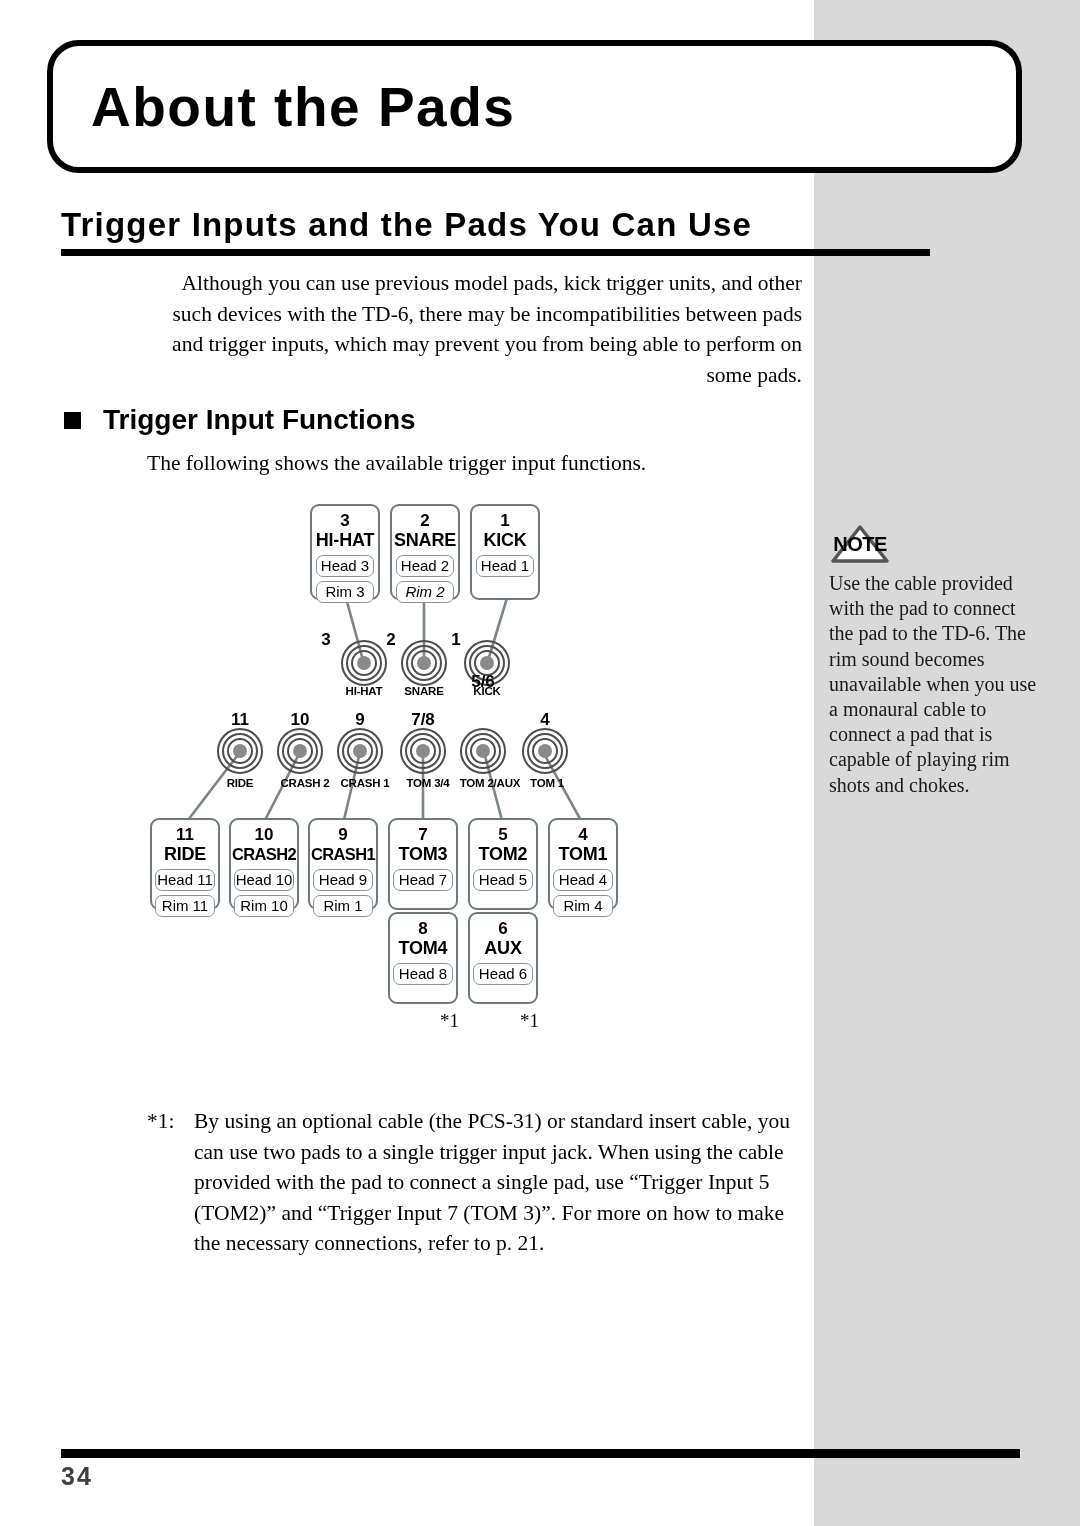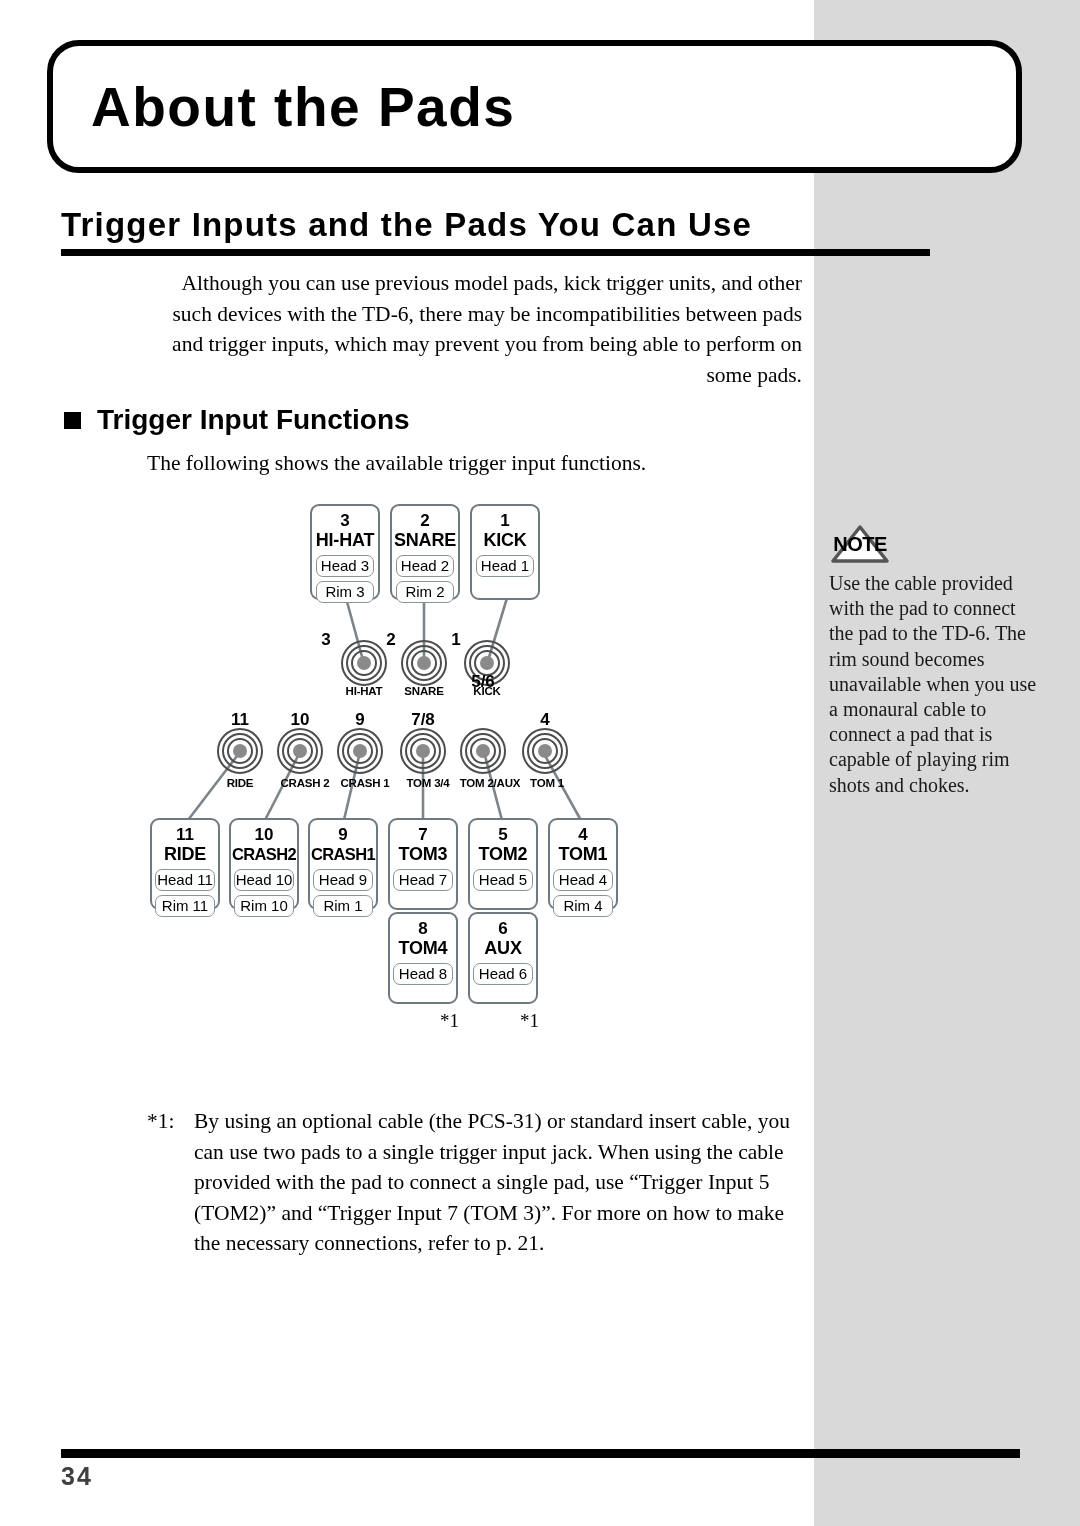--- a/index.html
+++ b/index.html
@@ -39,21 +39,21 @@
   
   #intro-par{
     position:absolute;left:147px;top:268px;width:655px;
     font-size:21.5px;line-height:30.5px;color:#000;text-align:right;
   }
   
   #sub-heading{
     position:absolute;left:64px;top:404px;
     font-family:"Liberation Sans", sans-serif;
     font-weight:bold;font-size:28px;color:#000;white-space:nowrap;
-    display:flex;align-items:center;gap:16px;
+    display:flex;align-items:center;gap:22px;
   }
   #sub-heading .bullet{width:17px;height:17px;background:#000;display:inline-block;}
   #sub-par{
     position:absolute;left:147px;top:448px;width:660px;
     font-size:21.5px;line-height:30px;color:#000;
   }
   
   #note-block{position:absolute;left:829px;top:524px;width:212px;}
   #note-icon{position:relative;width:62px;height:40px;margin-bottom:7px;}
   #note-icon svg{position:absolute;left:0;top:0;}
@@ -162,21 +162,21 @@
   <div class="dg-box" style="left:310px;top:504px;width:70px;height:96px;">
     <div class="num">3</div>
     <div class="nm">HI-HAT</div>
     <div class="pill" style="width:58px;">Head 3</div>
     <div class="pill" style="width:58px;">Rim 3</div>
   </div>
   <div class="dg-box" style="left:390px;top:504px;width:70px;height:96px;">
     <div class="num">2</div>
     <div class="nm">SNARE</div>
     <div class="pill" style="width:58px;">Head 2</div>
-    <div class="pill" style="width:58px;">Rim 2</div>
+    <div class="pill" style="width:58px;font-style:italic;">Rim 2</div>
   </div>
   <div class="dg-box" style="left:470px;top:504px;width:70px;height:96px;">
     <div class="num">1</div>
     <div class="nm">KICK</div>
     <div class="pill" style="width:58px;">Head 1</div>
   </div>
 
   <div class="jack-num" style="left:316px;top:630px;width:20px;">3</div>
   <div class="jack" style="left:341px;top:640px;">
     <div class="r r1"></div>

